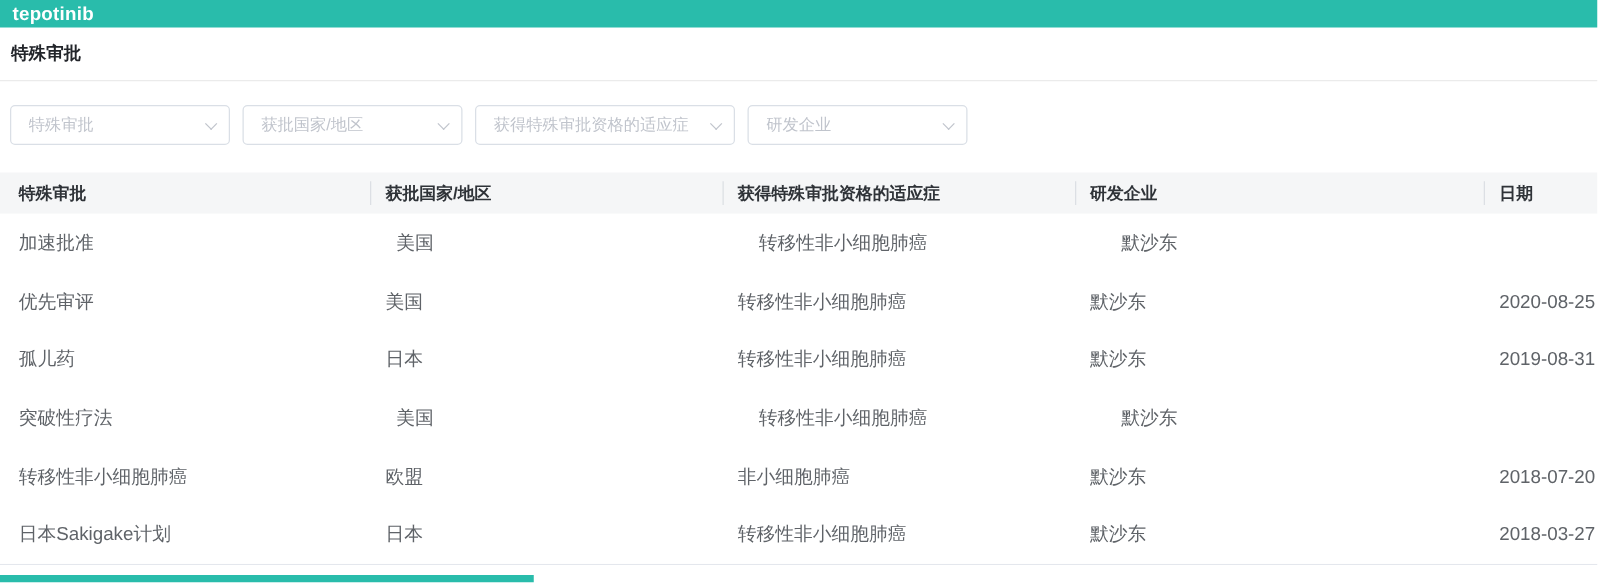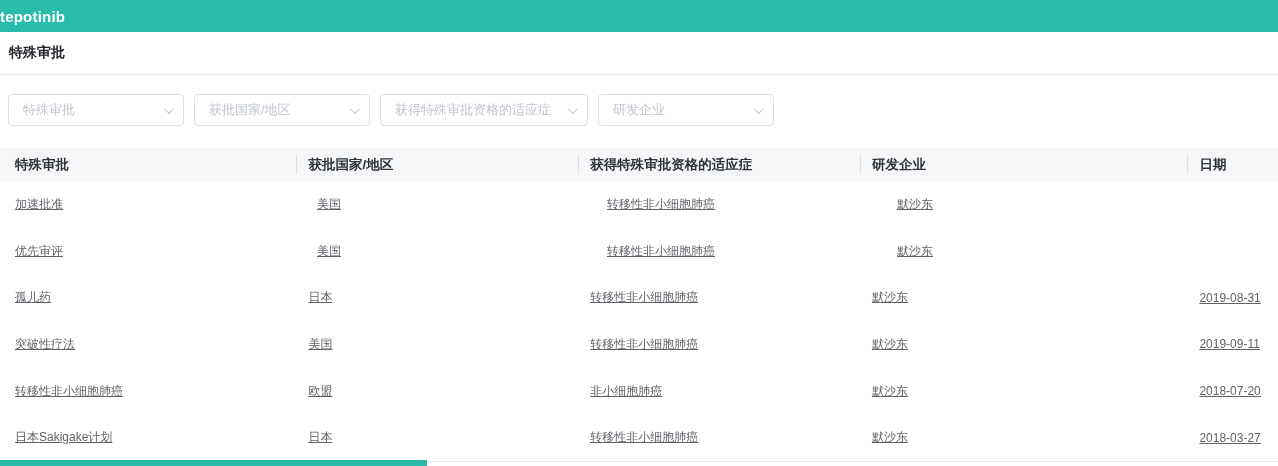--- a/index.html
+++ b/index.html
@@ -4,24 +4,25 @@
 <style>
   * { box-sizing: border-box; margin: 0; padding: 0; }
   html, body { width: 1278px; height: 466px; overflow: hidden; }
   body {
     font-family: "Liberation Sans", "DejaVu Sans", sans-serif;
     background: #ffffff;
     position: relative;
     color: #5f6368;
   }
   .topbar {
-    height: 32px;
+    height: 22px;
     background: #29bcab;
     display: flex;
     align-items: center;
+    padding-left: 10px;
   }
   .topbar-title {
     color: #ffffff;
     font-size: 15px;
     font-weight: bold;
     letter-spacing: 0.2px;
   }
   .section-head {
     height: 43px;
     display: flex;
@@ -94,28 +95,27 @@
     width: 1px;
     background: #dcdfe4;
   }
   .trow {
     display: flex;
     height: 46.7px;
     align-items: center;
     background: #ffffff;
   }
   .td {
-    font-size: 12px;
+    font-size: 15px;
     color: #5f6368;
     height: 100%;
     display: flex;
     align-items: center;
     white-space: nowrap;
     overflow: hidden;
-    text-decoration: underline;
   }
   .c1 { width: 305px; padding-left: 15px; }
   .c2 { width: 290px; padding-left: 12px; }
   .c3 { width: 290px; padding-left: 12px; }
   .c4 { width: 300px; padding-left: 12px; }
   .c5 { width: 93px;  padding-left: 12px; margin-left: 36px; }
   .table-bottom-border {
     border-bottom: 1px solid #e4e7ed;
   }
   .next-section-bar {
@@ -170,34 +170,34 @@
     <div class="td c1">加速批准</div>
     <div class="td c2">美国</div>
     <div class="td c3">转移性非小细胞肺癌</div>
     <div class="td c4">默沙东</div>
   </div>
   <div class="trow">
     <div class="td c1">优先审评</div>
     <div class="td c2">美国</div>
     <div class="td c3">转移性非小细胞肺癌</div>
     <div class="td c4">默沙东</div>
+    <div class="td c5">2020-08-25</div>
   </div>
   <div class="trow">
     <div class="td c1">孤儿药</div>
     <div class="td c2">日本</div>
     <div class="td c3">转移性非小细胞肺癌</div>
     <div class="td c4">默沙东</div>
     <div class="td c5">2019-08-31</div>
   </div>
   <div class="trow">
     <div class="td c1">突破性疗法</div>
     <div class="td c2">美国</div>
     <div class="td c3">转移性非小细胞肺癌</div>
     <div class="td c4">默沙东</div>
-    <div class="td c5">2019-09-11</div>
   </div>
   <div class="trow">
     <div class="td c1">转移性非小细胞肺癌</div>
     <div class="td c2">欧盟</div>
     <div class="td c3">非小细胞肺癌</div>
     <div class="td c4">默沙东</div>
     <div class="td c5">2018-07-20</div>
   </div>
   <div class="trow">
     <div class="td c1">日本Sakigake计划</div>

